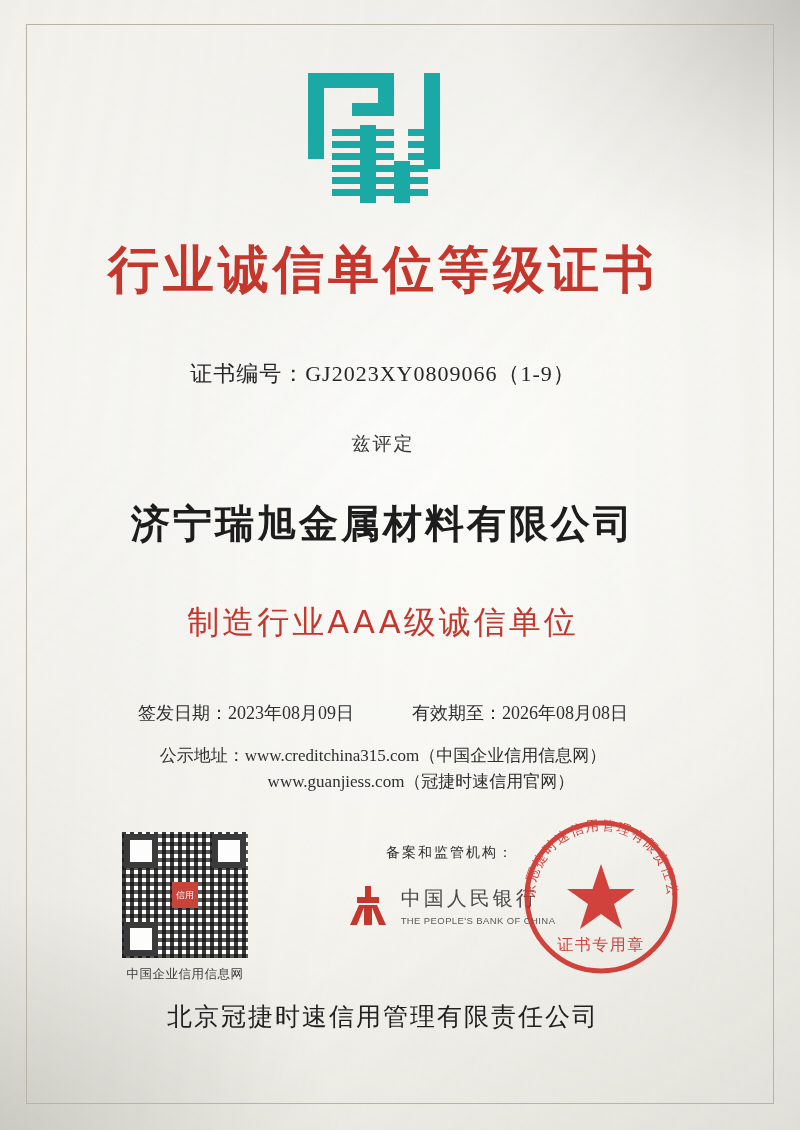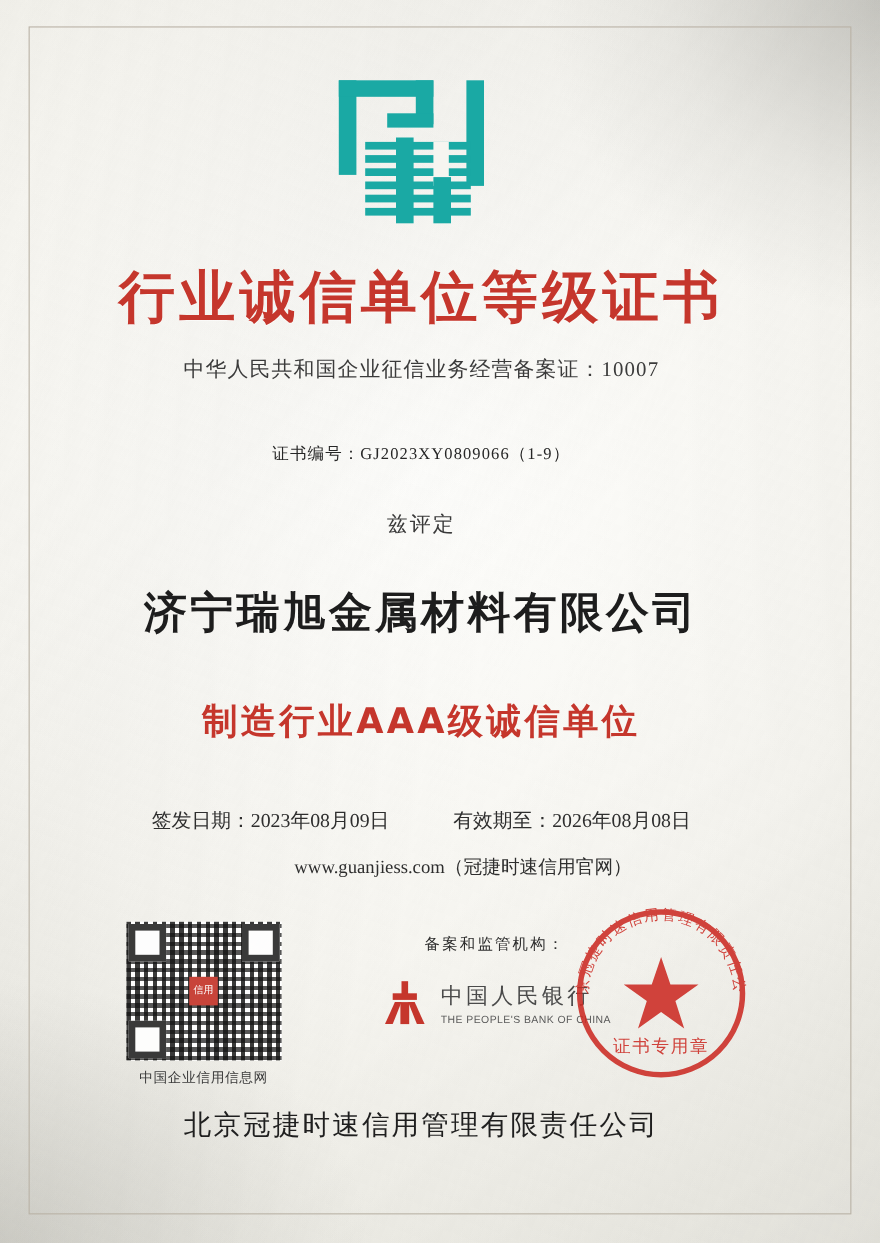--- a/index.html
+++ b/index.html
@@ -82,41 +82,41 @@
     text-shadow: 0 1px 0 rgba(255,255,255,0.5);
   }
   .subtitle-record {
     margin-top: 18px;
     font-size: 19px;
     color: #3b3b3b;
     letter-spacing: 1px;
   }
   .cert-number {
     margin-top: 54px;
-    font-size: 15px;
+    font-size: 22px;
     color: #262626;
     letter-spacing: 1px;
   }
   .hereby {
     margin-top: 42px;
     font-size: 19px;
     color: #3a3a3a;
     letter-spacing: 2px;
   }
   .company-name {
     margin-top: 40px;
     font-size: 39px;
     font-weight: bold;
     color: #1d1d1d;
     letter-spacing: 3px;
   }
   .award-line {
     margin-top: 50px;
     font-size: 32px;
-    font-weight: bold;
+    font-weight: normal;
     color: #c5362c;
     letter-spacing: 3px;
     font-family: "DejaVu Sans", "Liberation Sans", sans-serif;
   }
   .dates-row {
     margin-top: 56px;
     font-size: 18px;
     color: #2e2e2e;
     display: flex;
     justify-content: center;
@@ -137,21 +137,21 @@
     height: 150px;
   }
   .qr-block {
     position: absolute;
     left: 50px;
     top: 2px;
     width: 150px;
     text-align: center;
   }
   .qr-code {
-    width: 141px;
+    width: 126px;
     height: 126px;
     margin: 0 auto;
     position: relative;
     background:
       repeating-linear-gradient(90deg, #2b2b2b 0 4px, #ffffff 4px 8px),
       repeating-linear-gradient(0deg, rgba(43,43,43,0.85) 0 4px, rgba(255,255,255,0.9) 4px 8px);
     background-blend-mode: multiply;
     opacity: 0.92;
   }
   .qr-code::before, .qr-code::after,
@@ -271,36 +271,36 @@
           <rect x="62" y="60" width="14" height="68" fill="#f6f5f0"></rect>
           <rect x="96" y="60" width="14" height="40" fill="#f6f5f0"></rect>
           <rect x="62" y="56" width="16" height="78"></rect>
           <rect x="96" y="92" width="16" height="42"></rect>
         </g>
       </svg>
     </div>
 
     <div class="main-title">行业诚信单位等级证书</div>
 
-    <div class="subtitle-record">中华人民共和国企业征信业务经营备案证：10007</div>
 
     <div class="cert-number">证书编号：GJ2023XY0809066（1-9）</div>
 
     <div class="hereby">兹评定</div>
 
     <div class="company-name">济宁瑞旭金属材料有限公司</div>
 
     <div class="award-line">制造行业AAA级诚信单位</div>
 
     <div class="dates-row">
       <span>签发日期：2023年08月09日</span>
       <span>有效期至：2026年08月08日</span>
     </div>
 
     <div class="urls">
+      <div>公示地址：www.creditchina315.com（中国企业信用信息网）</div>
       <div class="url-line-2">www.guanjiess.com（冠捷时速信用官网）</div>
     </div>
 
     <div class="bottom-area">
 
       <div class="qr-block">
         <div class="qr-code">
           <span class="qr-finder"></span>
           <span class="qr-center-red">信用</span>
         </div>

